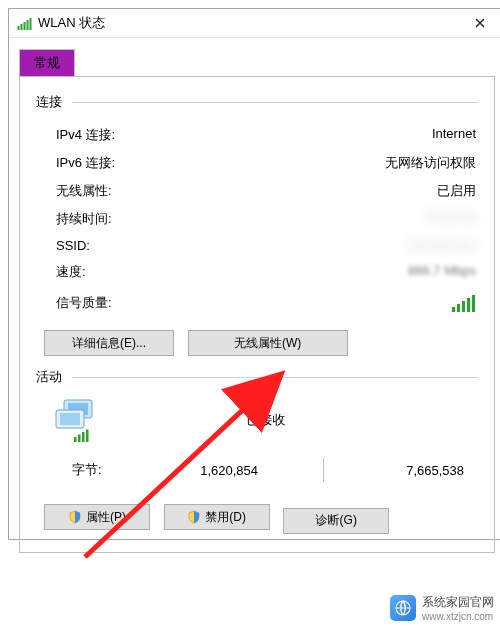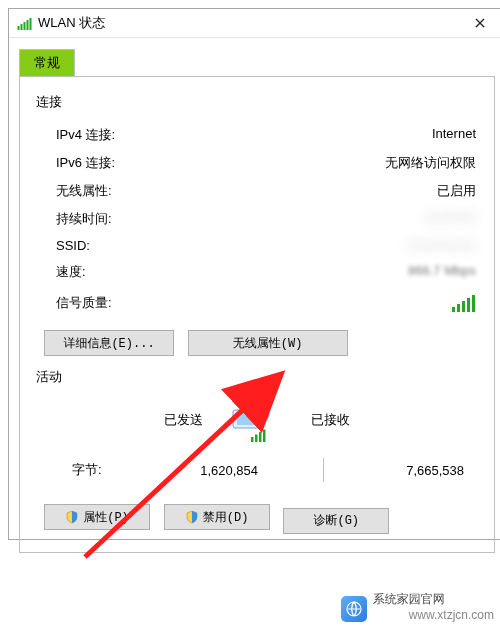--- a/index.html
+++ b/index.html
@@ -42,58 +42,57 @@
 
   
   .tab-strip {
     padding: 10px 10px 0 10px;
   }
   .tab {
     display: inline-block;
     padding: 4px 14px;
     border: 1px solid #bfbfbf;
     border-bottom: 1px solid #fff;
-    background: #84cc16;
+    background: #a21caf;
     position: relative;
     top: 1px;
     font-size: 13px;
   }
   .tab-body {
     margin: 0 10px 4px 10px;
     border: 1px solid #bfbfbf;
     padding: 10px 16px 14px 16px;
     flex: 1;
     position: relative;
   }
 
   
   .group-header {
-    display: flex; align-items: flex-start;
+    display: flex; align-items: center;
     margin: 6px 0 10px 0;
-    flex-direction: column;
   }
   .group-header .line {
     flex: 1; height: 1px; background: #cfcfcf; margin-left: 10px;
   }
 
   .kv { display: flex; padding: 5px 2px 5px 20px; }
   .kv .k { width: 130px; }
   .kv .v { flex:1; text-align: right; }
 
   .signal-row {
     display:flex; padding: 8px 2px 4px 20px; align-items:flex-end;gap:20px;
   }
   .signal-row .k { width: 130px; }
   .signal-row .bars { flex:1; display:flex; justify-content:flex-end; }
 
   .btn {
     height: 26px;
     background: #e1e1e1;
     border: 1px solid #adadad;
-    font-family: Liberation Mono, monospace;
+    font-family: Liberation Sans, sans-serif;
     font-size: 12px;
     display: inline-flex; align-items:center; justify-content:center;
     cursor: default;
     white-space: nowrap;
   }
 
   .detail-row { margin: 14px 0 4px 8px; }
   .detail-row .btn { width: 130px; margin-right: 10px; }
   .detail-row .btn.wide { width: 160px; }
 
@@ -129,23 +128,23 @@
     pointer-events: none;
     left: 0; top: 0;
   }
 
   
   .watermark {
     position: absolute;
     right: 6px; bottom: 4px;
     font-size: 12px;
     color:#444;
-    display:flex; align-items:flex-end;
-  }
-  .watermark .sub { font-size:12px; color:#888;margin-left:36px; }
+    display:flex; align-items:center;
+  }
+  .watermark .sub { font-size:10px; color:#888; }
   .wm-icon {
     width:26px; height:26px;
     border-radius:5px;
     background: linear-gradient(135deg,#5baefc,#2b7de0);
     display:flex; align-items:center; justify-content:center;
     margin-right:6px;
     color:#fff; font-weight:bold;
   }
 </style>
 </head>
@@ -230,21 +229,20 @@
         <span>无线属性(W)</span>
       </button>
     </div>
 
     <div class="group-header activity-header">
       <span>活动</span>
       <div class="line"></div>
     </div>
 
     <div class="activity-grid">
-      <div class="act-sent">已发送</div>
       <div class="act-icon">
         <svg width="72" height="48" viewBox="0 0 72 48">
           <rect x="20" y="4" width="28" height="18" rx="2" fill="#cfe6fb" stroke="#6aa7d6"></rect>
           <rect x="24" y="7" width="20" height="12" fill="#7fc0f2"></rect>
           <rect x="12" y="14" width="28" height="18" rx="2" fill="#e4f1fc" stroke="#6aa7d6"></rect>
           <rect x="16" y="17" width="20" height="12" fill="#9ed0f7"></rect>
           <g fill="#28a428">
             <rect x="30" y="41" width="2.5" height="5"></rect>
             <rect x="34" y="38.5" width="2.5" height="7.5"></rect>
             <rect x="38" y="36" width="2.5" height="10"></rect>

